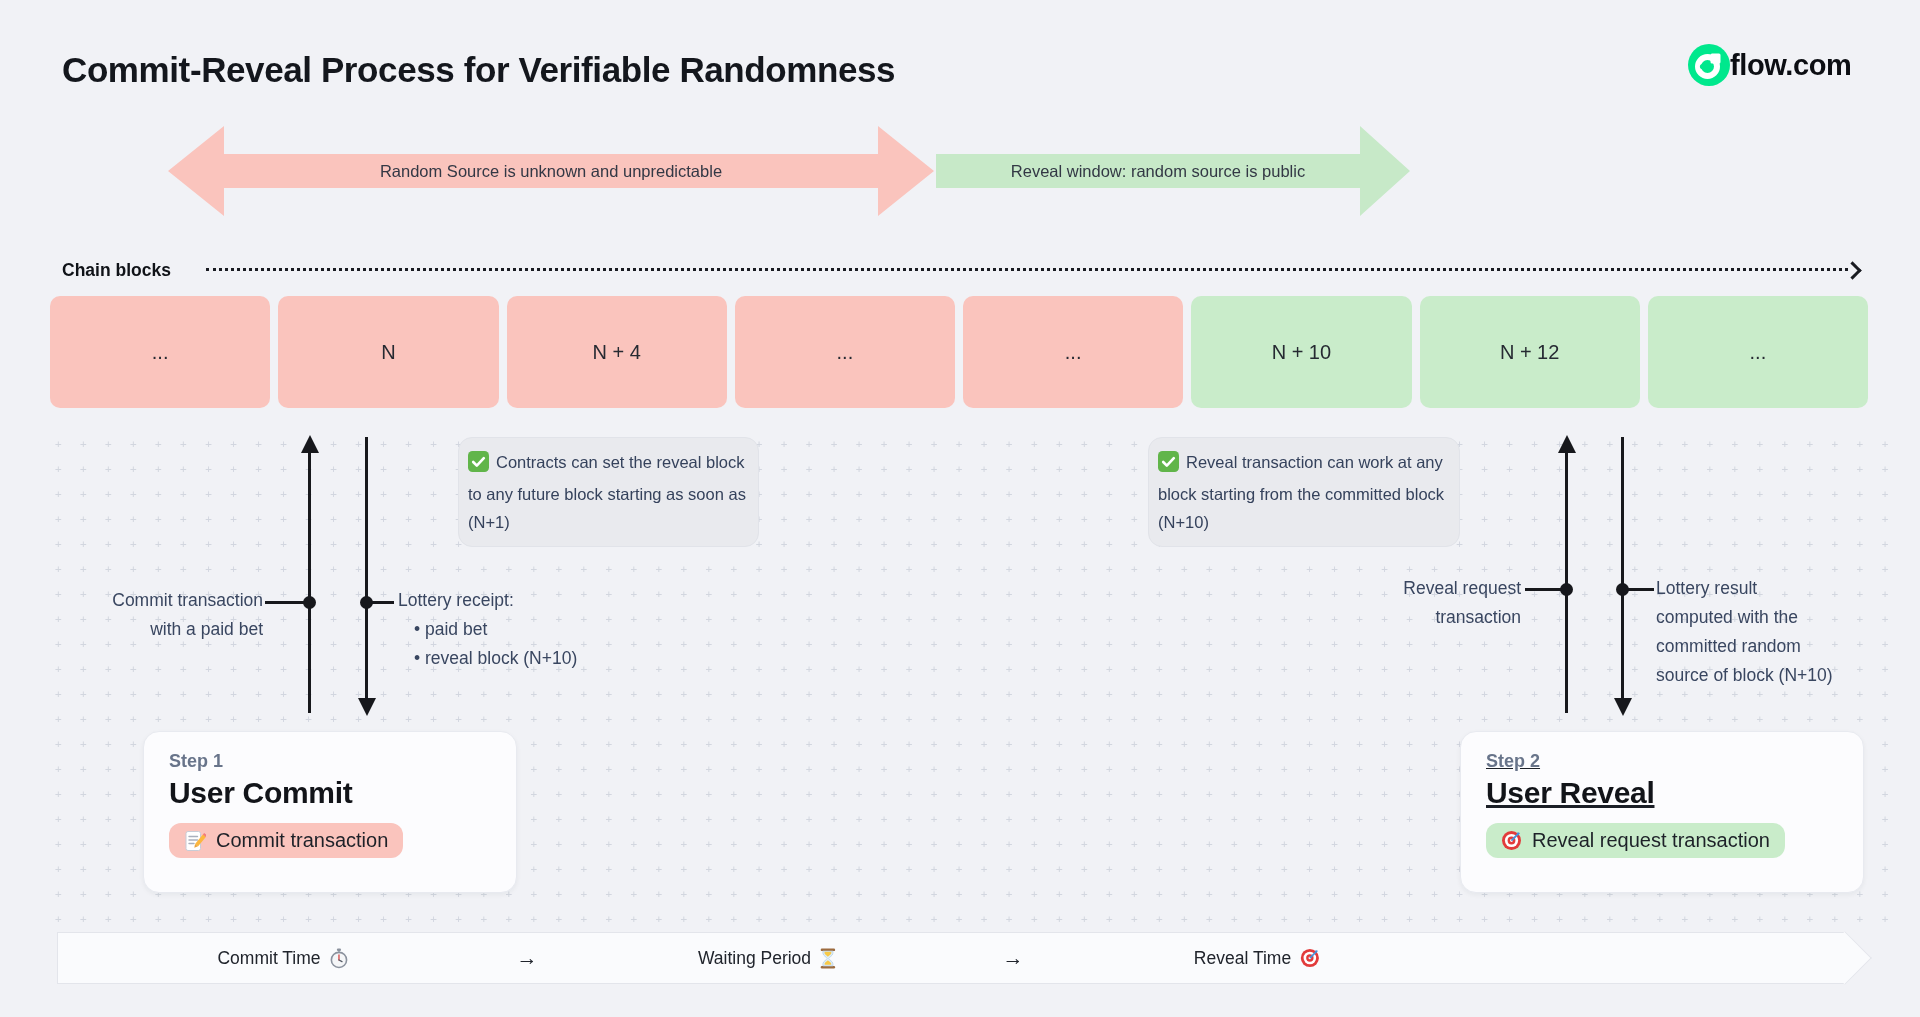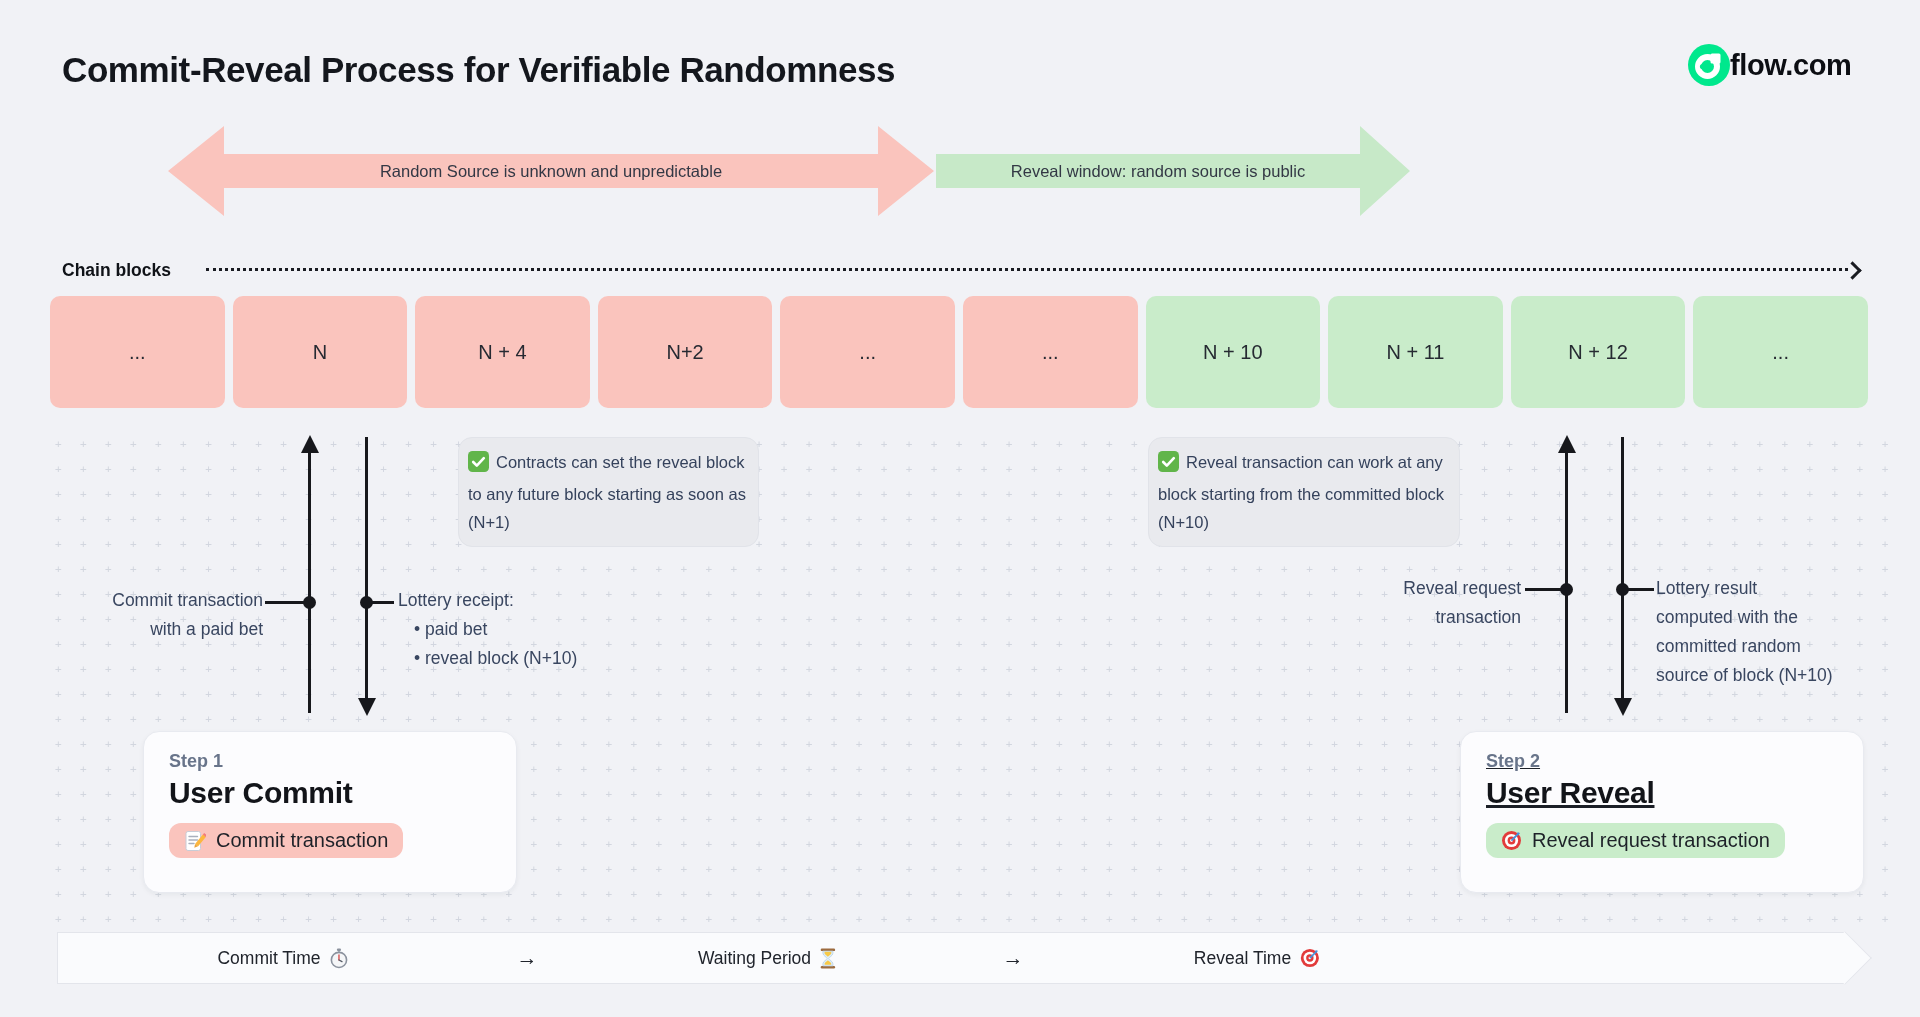--- a/index.html
+++ b/index.html
@@ -119,25 +119,23 @@
 </div>
 
 <div class="abs chain-label">Chain blocks</div>
 <div class="abs chain-dots"></div>
 <div class="abs chain-arrowhead"></div>
 
 <div class="abs blocks">
   <div class="block commit">...</div>
   <div class="block commit">N</div>
   <div class="block commit">N + 4</div>
-  <div class="block commit">N+2</div>
   <div class="block commit">...</div>
   <div class="block commit">...</div>
   <div class="block reveal">N + 10</div>
-  <div class="block reveal">N + 11</div>
   <div class="block reveal">N + 12</div>
   <div class="block reveal">...</div>
 </div>
 
 <div class="abs dotgrid">++++++++++++++++++++++++++++++++++++++++++++++++++++++++++++++++++++++++++
 ++++++++++++++++++++++++++++++++++++++++++++++++++++++++++++++++++++++++++
 ++++++++++++++++++++++++++++++++++++++++++++++++++++++++++++++++++++++++++
 ++++++++++++++++++++++++++++++++++++++++++++++++++++++++++++++++++++++++++
 ++++++++++++++++++++++++++++++++++++++++++++++++++++++++++++++++++++++++++
 ++++++++++++++++++++++++++++++++++++++++++++++++++++++++++++++++++++++++++

